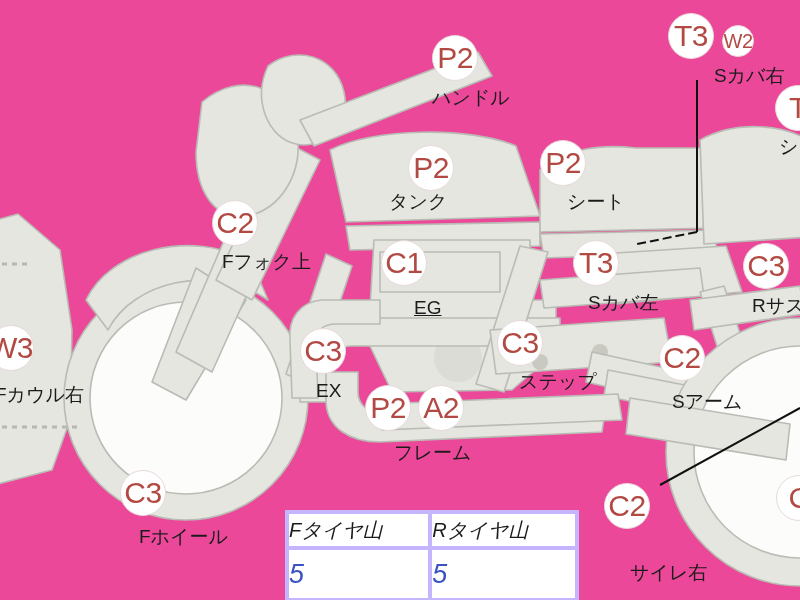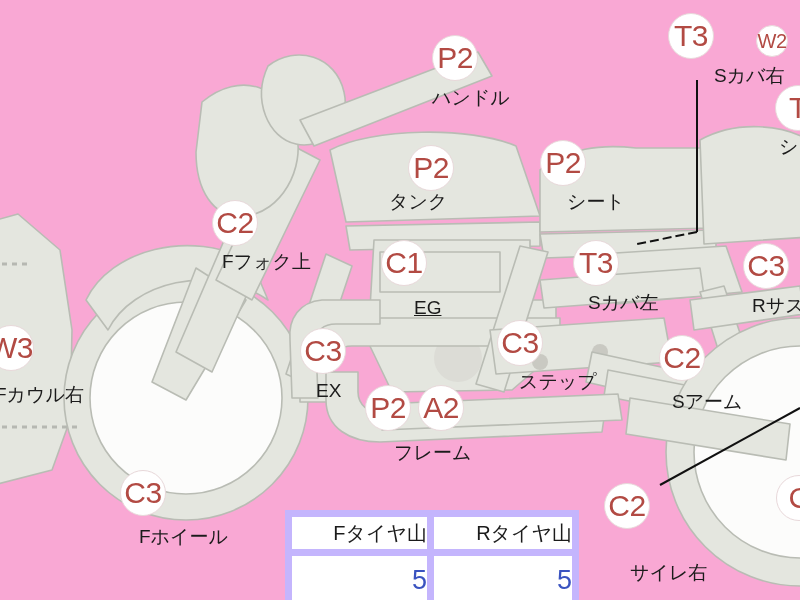--- a/index.html
+++ b/index.html
@@ -10,21 +10,21 @@
   body {
     width: 800px;
     height: 600px;
     overflow: hidden;
     font-family: "Liberation Sans", "DejaVu Sans", sans-serif;
   }
   #stage {
     position: relative;
     width: 800px;
     height: 600px;
-    background: #f9a8d4;
+    background: #ec4899;
   }
   #bike-svg {
     position: absolute;
     left: 0;
     top: 0;
     width: 800px;
     height: 600px;
   }
 
   
@@ -69,23 +69,24 @@
     position: absolute;
     left: 285px;
     top: 510px;
     width: 294px;
     border-collapse: collapse;
     background: #ffffff;
     font-family: "Liberation Sans", "DejaVu Sans", sans-serif;
   }
   #tire-table th,
   #tire-table td {
-    border: 7px solid #c4b5fd;
-    text-align: right;
+    border: 4px solid #c4b5fd;
+    text-align: left;
     padding: 0;
+    font-style: italic;
   }
   #tire-table th {
     height: 32px;
     font-size: 20px;
     font-weight: 400;
     color: #1b1b1b;
   }
   #tire-table td {
     height: 48px;
     font-size: 27px;
@@ -166,21 +167,21 @@
       <polyline points="697,80 697,232"></polyline>
       <line x1="697" y1="232" x2="637" y2="244" stroke-dasharray="9 4"></line>
       <line x1="660" y1="485" x2="800" y2="408"></line>
     </g>
   </svg>
 
   <div class="badge lg" style="left:432px;  top:35px;">P2</div>
   <div class="badge lg" style="left:408px;  top:145px;">P2</div>
   <div class="badge lg" style="left:540px;  top:140px;">P2</div>
   <div class="badge lg" style="left:668px;  top:13px;">T3</div>
-  <div class="badge sm" style="left:756px;  top:25px;text-align:right;">W2</div>
+  <div class="badge sm" style="left:722px;  top:25px;text-align:right;">W2</div>
   <div class="badge lg" style="left:775px;  top:85px;">T</div>
   <div class="badge lg" style="left:212px;  top:200px;">C2</div>
   <div class="badge lg" style="left:381px;  top:240px;">C1</div>
   <div class="badge lg" style="left:573px;  top:240px;">T3</div>
   <div class="badge lg" style="left:743px;  top:243px;">C3</div>
   <div class="badge lg" style="left:300px;  top:328px;">C3</div>
   <div class="badge lg" style="left:497px;  top:320px;">C3</div>
   <div class="badge lg" style="left:659px;  top:335px;">C2</div>
   <div class="badge lg" style="left:-12px;  top:325px;">W3</div>
   <div class="badge lg" style="left:365px;  top:385px;">P2</div>

